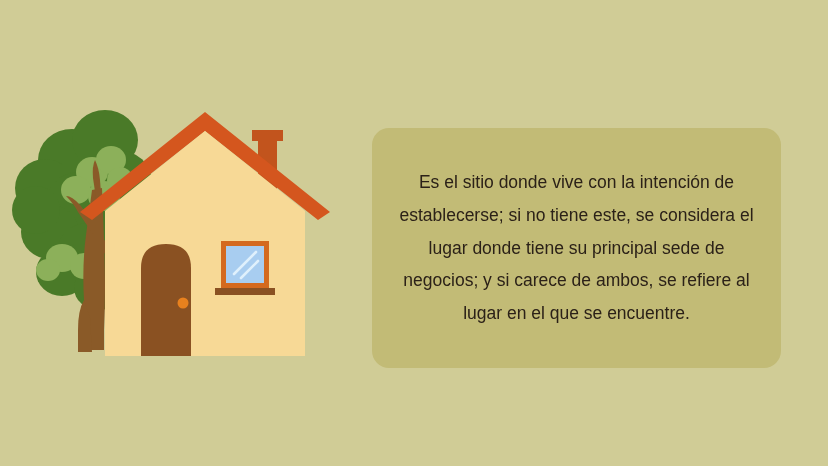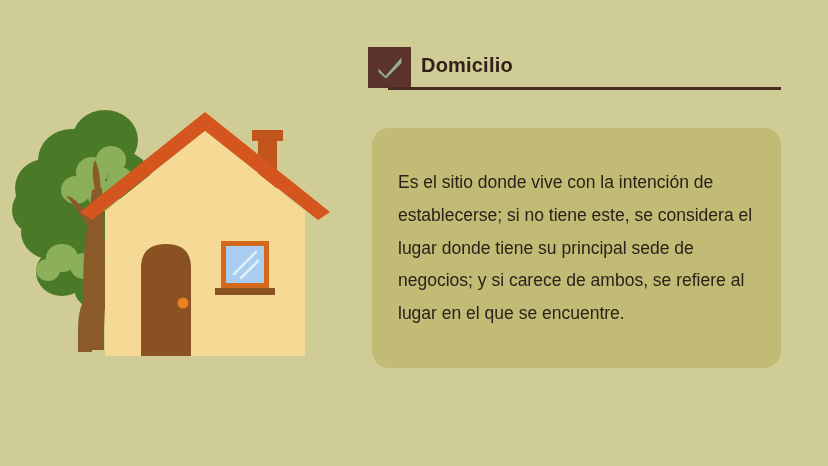--- a/index.html
+++ b/index.html
@@ -92,20 +92,21 @@
     box-sizing: border-box;
     display: flex;
     align-items: center;
     justify-content: center;
     padding: 14px 26px;
   }
   #definition-text {
     font-size: 17.5px;
     line-height: 1.88;
     color: #2b2118;
+    text-align: center;
     margin: 0;
   }
 </style>
 </head>
 <body>
 
 <div id="slide">
 
   <div id="illustration">
     <svg width="360" height="466" viewBox="0 0 360 466" xmlns="http://www.w3.org/2000/svg">
@@ -170,29 +171,20 @@
           </g>
           <rect x="215" y="288" width="60" height="7" fill="#8a5122"></rect>
         </g>
       </g>
 
     </svg>
   </div>
 
   <div id="right-col">
 
-    <div id="header">
-      <div id="check-badge">
-        <svg width="28" height="26" viewBox="0 0 28 26" xmlns="http://www.w3.org/2000/svg">
-          <path d="M2.5 13.5 L9.5 21 L25.5 2.5 L25.5 8 L10 23.5 L2.5 17 Z" fill="#9aab96"></path>
-        </svg>
-      </div>
-      <div id="section-title">Domicilio</div>
-      <div id="title-rule"></div>
-    </div>
 
     <div id="definition-card">
       <p id="definition-text">Es el sitio donde vive con la intención de establecerse; si no tiene este, se considera el lugar donde tiene su principal sede de negocios; y si carece de ambos, se refiere al lugar en el que se encuentre.</p>
     </div>
 
   </div>
 
 </div>
 
 </body></html>

